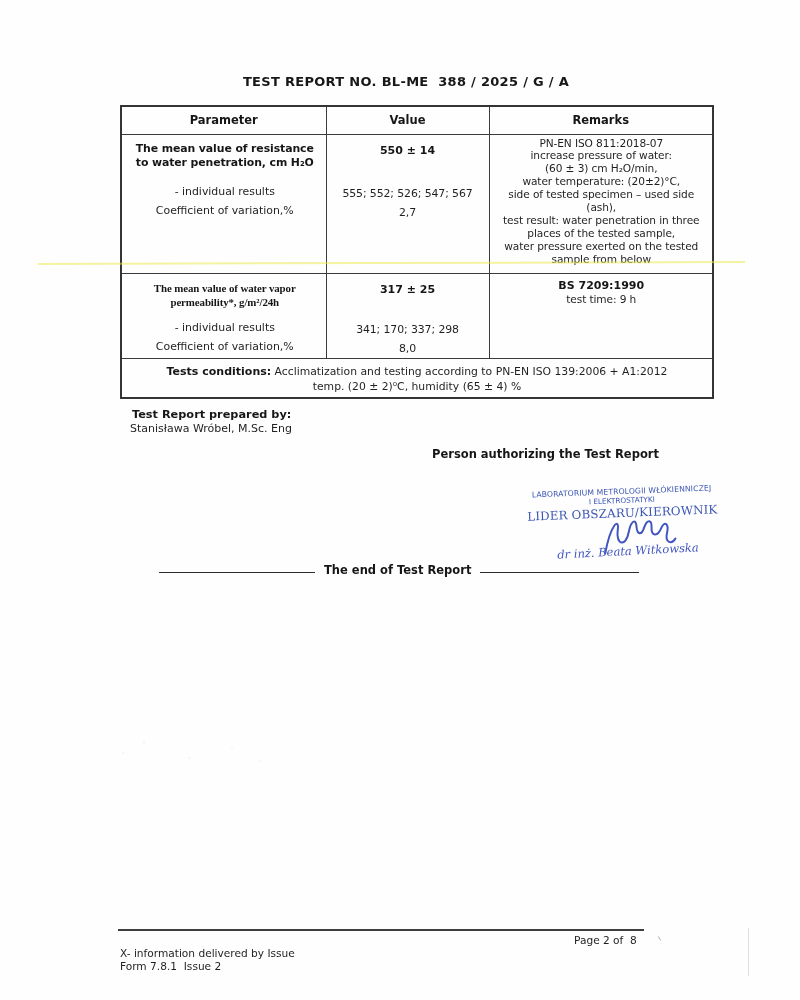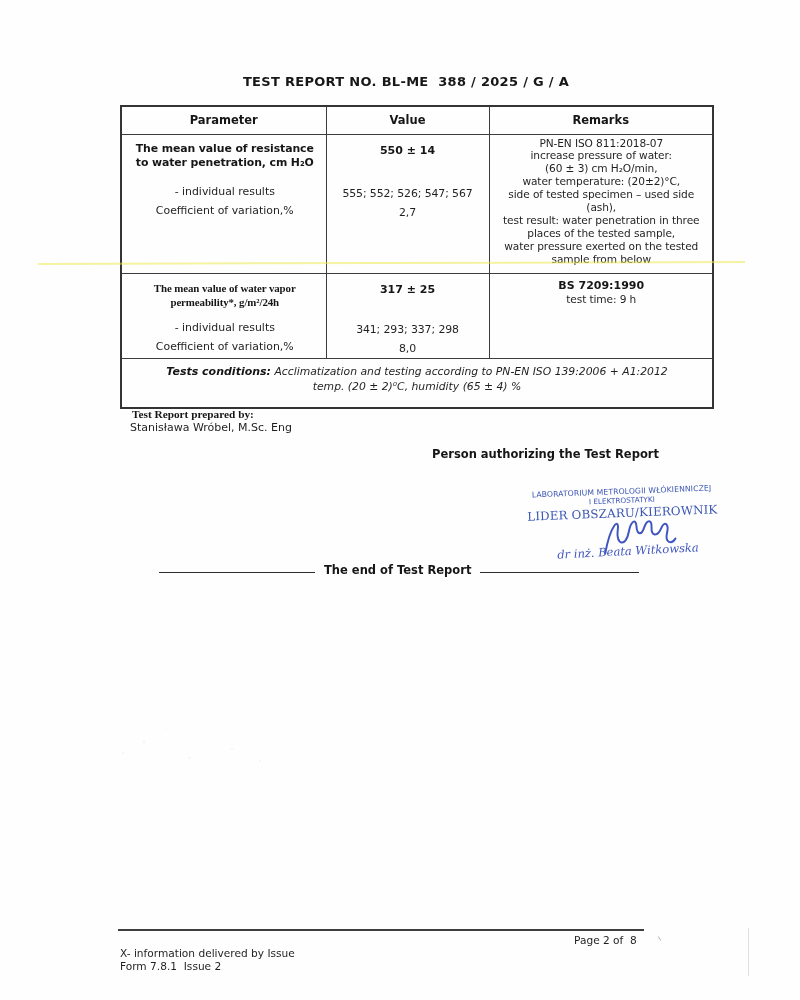--- a/index.html
+++ b/index.html
@@ -21,21 +21,21 @@
     table-layout:fixed; width:592px;border-radius:11px;
   }
   .report-table th, .report-table td { border:1px solid #3c3c3c; vertical-align:top;text-align:center; }
   .report-table { border:2px solid #343434; }
   .report-table thead tr { height:28px; }
   .report-table th {
     font-size:11.5px; font-weight:bold; text-align:center; vertical-align:middle; color:#161616;
   }
   .row-main1 { height:139px; }
   .row-main2 { height:80px; }
-  .row-cond  { height:50px;font-style:italic; }
+  .row-cond  { height:40px; }
 
   .param-cell  { padding:7px 8px 0 10px; }
   .value-cell  { padding:7px 3px 0 3px; text-align:center; }
   .remarks-cell{ padding:2px 7px 2px 8px; }
 
   .cell-title {
     font-weight:bold; font-size:10.9px; line-height:14px;
     white-space:pre-line; min-height:40px; color:#161616; letter-spacing:-0.1px;
   }
   .row-main2 .cell-title { min-height:37px;font-family:Liberation Serif, serif; }
@@ -51,21 +51,21 @@
   .row-main2 .remarks-text { line-height:14px; }
 
   .cond-cell { padding:5px 10px 0 10px; }
   .cond-line1 { font-size:10.8px; line-height:15px; }
   .cond-label { font-weight:bold; font-size:11px; color:#161616; }
   .cond-rest  { white-space:pre; }
   .cond-line2 { font-size:10.8px; line-height:15px; }
 
   
   .prepared { position:absolute; left:132px; top:408px; }
-  .prepared-label { font-size:11.3px; font-weight:bold; color:#161616;font-family:Liberation Serif, serif; }
+  .prepared-label { font-size:11.3px; font-weight:bold; color:#161616; }
   .prepared-name  { font-size:11px; margin-top:1px; margin-left:-2px; }
 
   
   .authorizing-label {
     position:absolute; left:432px; top:447px; font-size:11.5px; font-weight:bold; color:#161616;
   }
 
   
   .stamp {
     position:absolute; left:514px; top:487px; width:216px; text-align:center;
@@ -163,21 +163,21 @@
       </tr>
       <tr class="row-main2">
         <td class="param-cell">
           <div class="cell-title">The mean value of water vapor
 permeability*, g/m²/24h</div>
           <div class="cell-line">- individual results</div>
           <div class="cell-line">Coefficient of variation,%</div>
         </td>
         <td class="value-cell">
           <div class="value-mean">317 ± 25</div>
-          <div class="value-line">341; 293; 337; 298</div>
+          <div class="value-line">341; 170; 337; 298</div>
           <div class="value-line">8,0</div>
         </td>
         <td class="remarks-cell">
           <div class="remarks-standard">BS 7209:1990</div>
           <div class="remarks-text">test time: 9 h</div>
         </td>
       </tr>
       <tr class="row-cond">
         <td class="cond-cell" colspan="3">
           <div class="cond-line1"><span class="cond-label">Tests conditions:</span><span class="cond-rest"> Acclimatization and testing according to PN-EN ISO 139:2006 + A1:2012</span></div>

